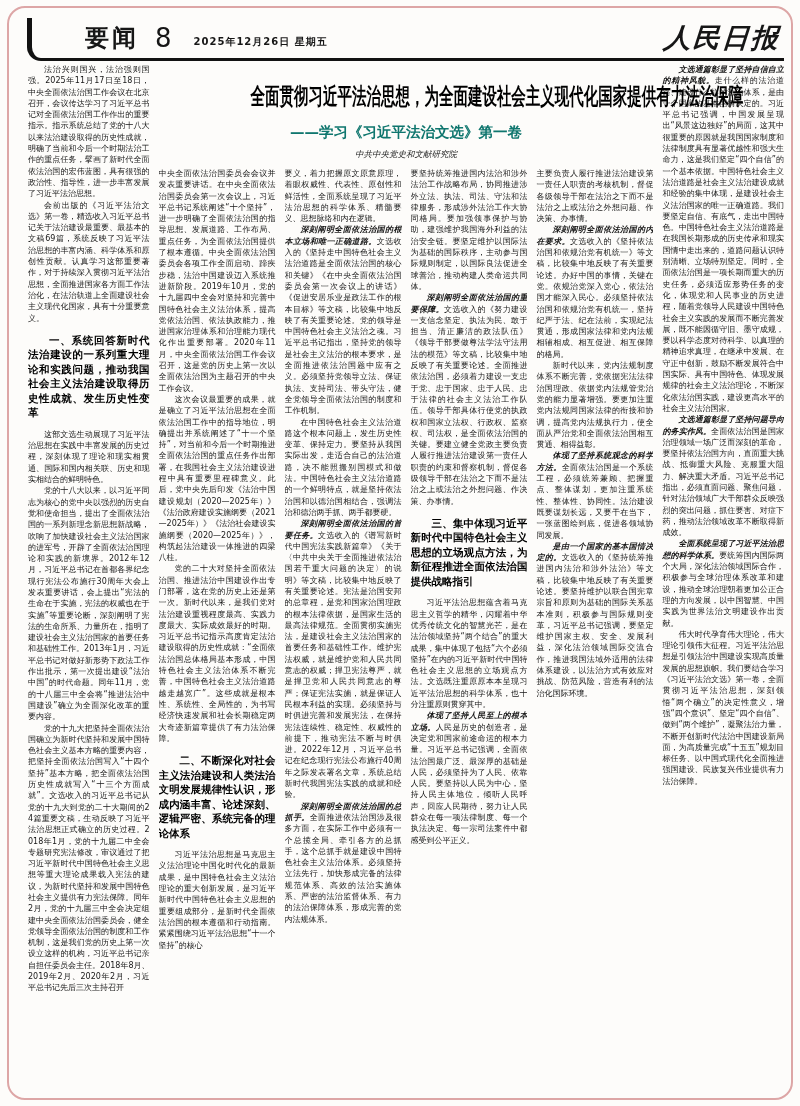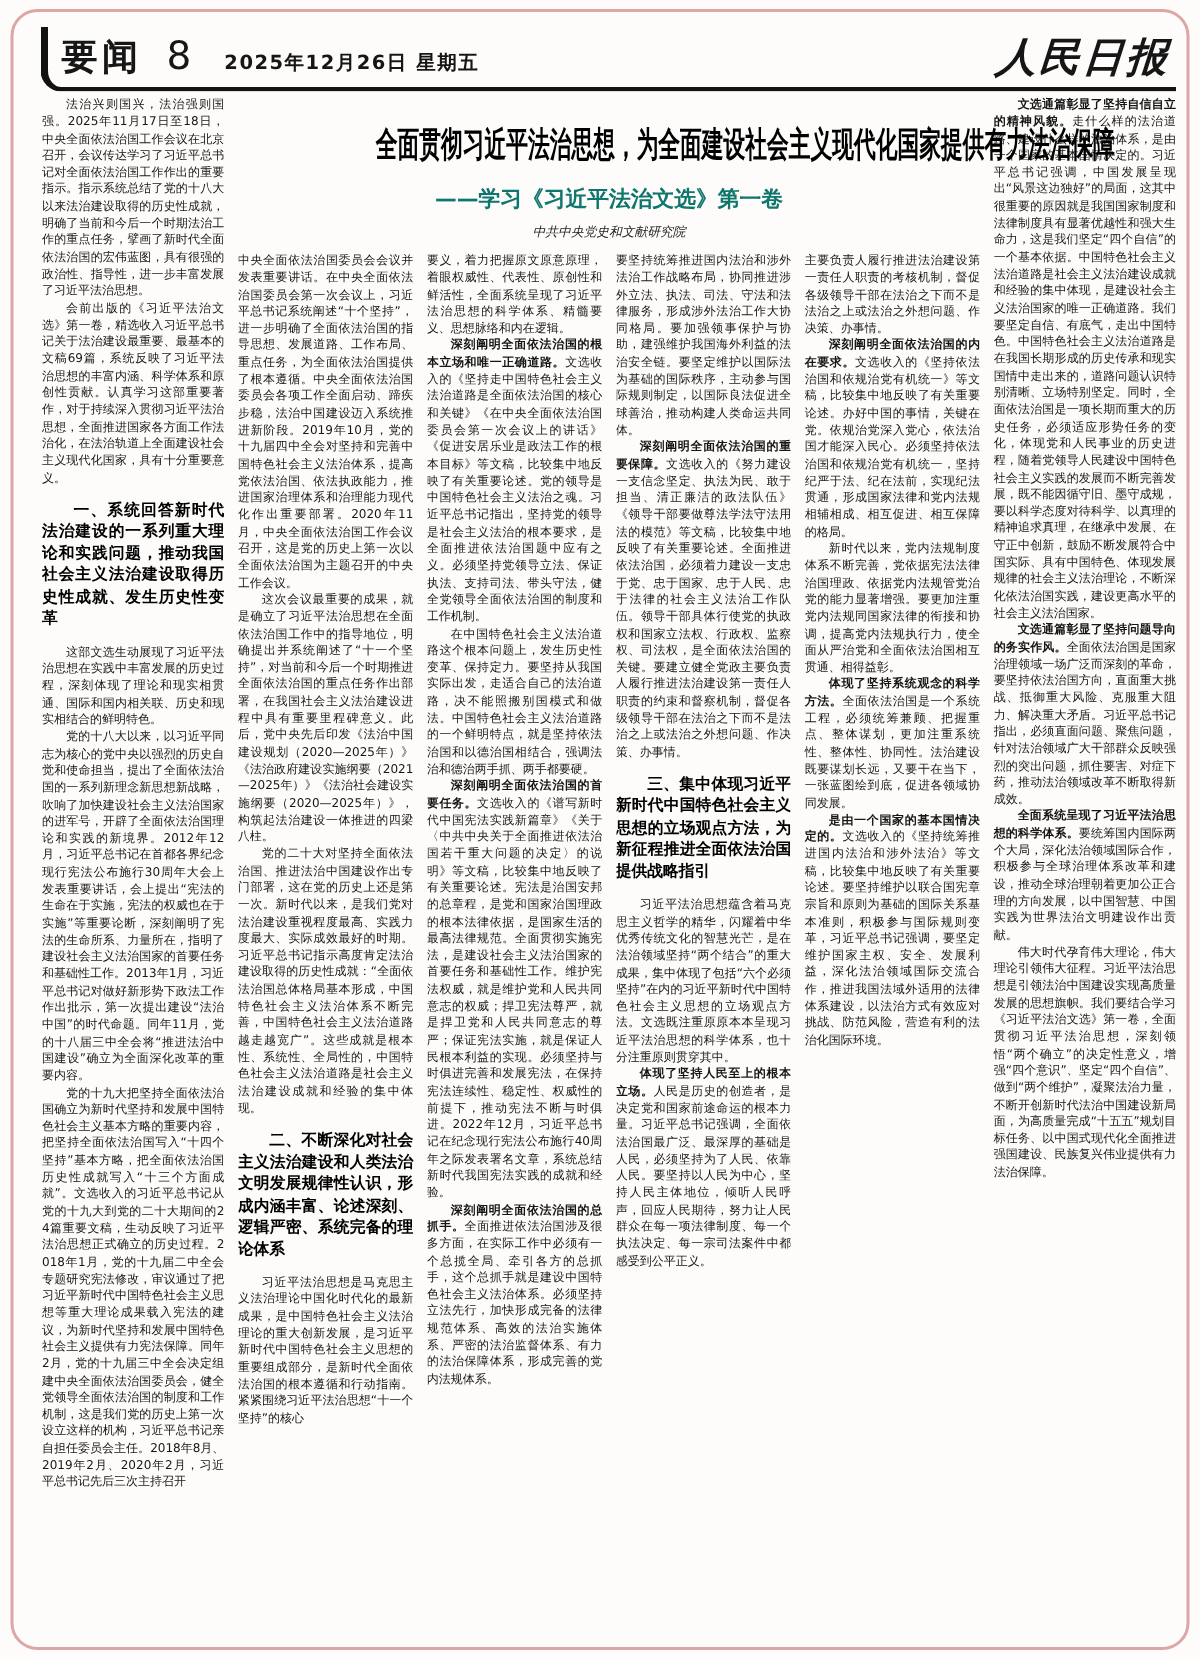--- a/index.html
+++ b/index.html
@@ -4,44 +4,44 @@
 <style>
   html,body{margin:0;padding:0;width:800px;height:1106px;overflow:hidden;
     background:#f7f4f0;font-family:"DejaVu Sans","Liberation Sans",sans-serif;}
   .page{position:absolute;inset:0;background:#fdfcfa;color:#161616;}
   .frame{position:absolute;left:7px;right:7px;top:6px;bottom:6px;
     border:2px solid #dda6a6;border-radius:18px;pointer-events:none;z-index:5;}
   
   .header{position:absolute;left:27px;right:16px;top:18px;height:40px;
     border-left:5px solid #121212;border-bottom:3px solid #121212;
     border-bottom-left-radius:14px;display:flex;align-items:center;padding-left:9px;}
-  .section-name{font-size:24px;font-weight:bold;letter-spacing:3px;}
+  .section-name{font-size:24px;font-weight:bold;letter-spacing:3px;margin-left:44px;}
   .page-num{font-size:26px;font-weight:500;margin-left:16px;}
-  .date{font-size:13px;font-weight:bold;margin-left:22px;letter-spacing:1px;margin-top:8px;}
+  .date{font-size:10px;font-weight:bold;margin-left:22px;letter-spacing:1px;margin-top:8px;}
   .spacer{flex:1;}
   .masthead-logo{font-family:"DejaVu Serif","Liberation Serif",serif;
     font-style:italic;font-weight:bold;font-size:27px;letter-spacing:2px;
     transform:skewX(-4deg);margin-right:4px;}
   
   .body{position:absolute;left:28px;right:16px;top:64px;bottom:13px;
     display:flex;gap:9px;}
   .col{flex:1 1 0;overflow:hidden;font-size:8px;line-height:11.3px;
     text-align:justify;word-break:break-all;}
   .middle{flex:4.07 1 0;display:flex;flex-direction:column;min-width:0;}
   .headline{height:104px;text-align:center;overflow:visible;flex:none;}
   .title{margin-top:17px;font-size:23px;font-weight:bold;white-space:nowrap;
     transform:scaleX(0.63);transform-origin:center;color:#000;}
   .subtitle{margin-top:11px;font-size:14.5px;font-weight:bold;color:#0f766e;}
   .byline{margin-top:7px;font-size:8.5px;font-style:italic;color:#222;}
   .inner{flex:1;display:flex;gap:9px;overflow:hidden;min-width:0;}
   .para{margin:0;text-indent:2em;}
   .para.cont{text-indent:0;}
   .sec-heading{font-weight:bold;font-size:10.5px;line-height:14.5px;
     margin:9px 0;text-indent:2em;color:#000;}
-  .lead{font-weight:bold;}
+  .lead{font-weight:bold;font-style:italic;}
 </style>
 </head>
 <body>
 
 <div class="page">
   <div class="frame"></div>
 
   <div class="header">
     <span class="section-name">要闻</span>
     <span class="page-num">8</span>
@@ -62,21 +62,21 @@
     <div class="middle">
       <div class="headline">
         <div class="title">全面贯彻习近平法治思想，为全面建设社会主义现代化国家提供有力法治保障</div>
         <div class="subtitle">——学习《习近平法治文选》第一卷</div>
         <div class="byline">中共中央党史和文献研究院</div>
       </div>
       <div class="inner">
         <div class="col" id="col-1">
             <p class="para cont">中央全面依法治国委员会会议并发表重要讲话。在中央全面依法治国委员会第一次会议上，习近平总书记系统阐述“十个坚持”，进一步明确了全面依法治国的指导思想、发展道路、工作布局、重点任务，为全面依法治国提供了根本遵循。中央全面依法治国委员会各项工作全面启动、蹄疾步稳，法治中国建设迈入系统推进新阶段。2019年10月，党的十九届四中全会对坚持和完善中国特色社会主义法治体系，提高党依法治国、依法执政能力，推进国家治理体系和治理能力现代化作出重要部署。2020年11月，中央全面依法治国工作会议召开，这是党的历史上第一次以全面依法治国为主题召开的中央工作会议。</p>
             <p class="para">这次会议最重要的成果，就是确立了习近平法治思想在全面依法治国工作中的指导地位，明确提出并系统阐述了“十一个坚持”，对当前和今后一个时期推进全面依法治国的重点任务作出部署，在我国社会主义法治建设进程中具有重要里程碑意义。此后，党中央先后印发《法治中国建设规划（2020—2025年）》《法治政府建设实施纲要（2021—2025年）》《法治社会建设实施纲要（2020—2025年）》，构筑起法治建设一体推进的四梁八柱。</p>
-            <p class="para">党的二十大对坚持全面依法治国、推进法治中国建设作出专门部署，这在党的历史上还是第一次。新时代以来，是我们党对法治建设重视程度最高、实践力度最大、实际成效最好的时期。习近平总书记指示高度肯定法治建设取得的历史性成就：“全面依法治国总体格局基本形成，中国特色社会主义法治体系不断完善，中国特色社会主义法治道路越走越宽广”。这些成就是根本性、系统性、全局性的，中国特色社会主义法治道路是社会主义法治建设成就和经验的集中体现。</p>
+            <p class="para">党的二十大对坚持全面依法治国、推进法治中国建设作出专门部署，这在党的历史上还是第一次。新时代以来，是我们党对法治建设重视程度最高、实践力度最大、实际成效最好的时期。习近平总书记指示高度肯定法治建设取得的历史性成就：“全面依法治国总体格局基本形成，中国特色社会主义法治体系不断完善，中国特色社会主义法治道路越走越宽广”。这些成就是根本性、系统性、全局性的，为书写经济快速发展和社会长期稳定两大奇迹新篇章提供了有力法治保障。</p>
             <p class="sec-heading">二、不断深化对社会主义法治建设和人类法治文明发展规律性认识，形成内涵丰富、论述深刻、逻辑严密、系统完备的理论体系</p>
             <p class="para">习近平法治思想是马克思主义法治理论中国化时代化的最新成果，是中国特色社会主义法治理论的重大创新发展，是习近平新时代中国特色社会主义思想的重要组成部分，是新时代全面依法治国的根本遵循和行动指南。紧紧围绕习近平法治思想“十一个坚持”的核心</p>
           </div>
         <div class="col" id="col-2">
             <p class="para cont">要义，着力把握原文原意原理，着眼权威性、代表性、原创性和鲜活性，全面系统呈现了习近平法治思想的科学体系、精髓要义、思想脉络和内在逻辑。</p>
             <p class="para"><span class="lead">深刻阐明全面依法治国的根本立场和唯一正确道路。</span>文选收入的《坚持走中国特色社会主义法治道路是全面依法治国的核心和关键》《在中央全面依法治国委员会第一次会议上的讲话》《促进安居乐业是政法工作的根本目标》等文稿，比较集中地反映了有关重要论述。党的领导是中国特色社会主义法治之魂。习近平总书记指出，坚持党的领导是社会主义法治的根本要求，是全面推进依法治国题中应有之义。必须坚持党领导立法、保证执法、支持司法、带头守法，健全党领导全面依法治国的制度和工作机制。</p>
             <p class="para">在中国特色社会主义法治道路这个根本问题上，发生历史性变革、保持定力。要坚持从我国实际出发，走适合自己的法治道路，决不能照搬别国模式和做法。中国特色社会主义法治道路的一个鲜明特点，就是坚持依法治国和以德治国相结合，强调法治和德治两手抓、两手都要硬。</p>
             <p class="para"><span class="lead">深刻阐明全面依法治国的首要任务。</span>文选收入的《谱写新时代中国宪法实践新篇章》《关于〈中共中央关于全面推进依法治国若干重大问题的决定〉的说明》等文稿，比较集中地反映了有关重要论述。宪法是治国安邦的总章程，是党和国家治国理政的根本法律依据，是国家生活的最高法律规范。全面贯彻实施宪法，是建设社会主义法治国家的首要任务和基础性工作。维护宪法权威，就是维护党和人民共同意志的权威；捍卫宪法尊严，就是捍卫党和人民共同意志的尊严；保证宪法实施，就是保证人民根本利益的实现。必须坚持与时俱进完善和发展宪法，在保持宪法连续性、稳定性、权威性的前提下，推动宪法不断与时俱进。2022年12月，习近平总书记在纪念现行宪法公布施行40周年之际发表署名文章，系统总结新时代我国宪法实践的成就和经验。</p>
             <p class="para"><span class="lead">深刻阐明全面依法治国的总抓手。</span>全面推进依法治国涉及很多方面，在实际工作中必须有一个总揽全局、牵引各方的总抓手，这个总抓手就是建设中国特色社会主义法治体系。必须坚持立法先行，加快形成完备的法律规范体系、高效的法治实施体系、严密的法治监督体系、有力的法治保障体系，形成完善的党内法规体系。</p>
           </div>

